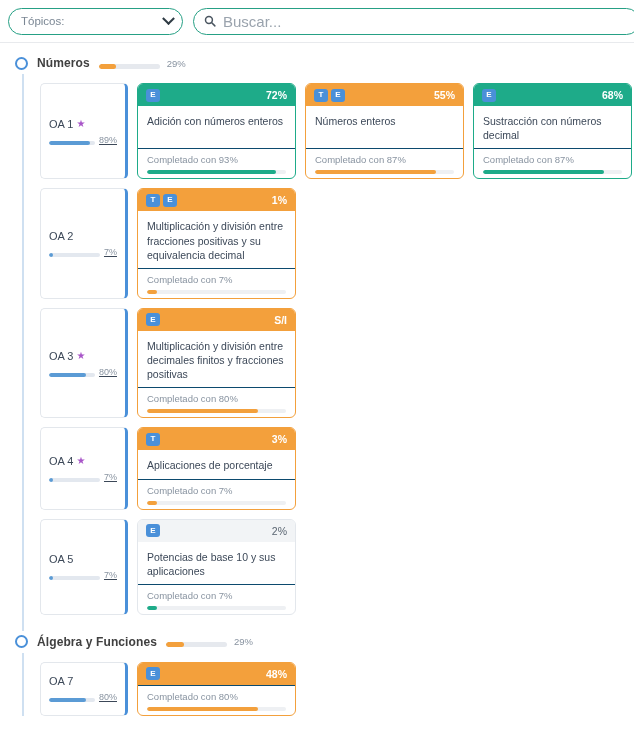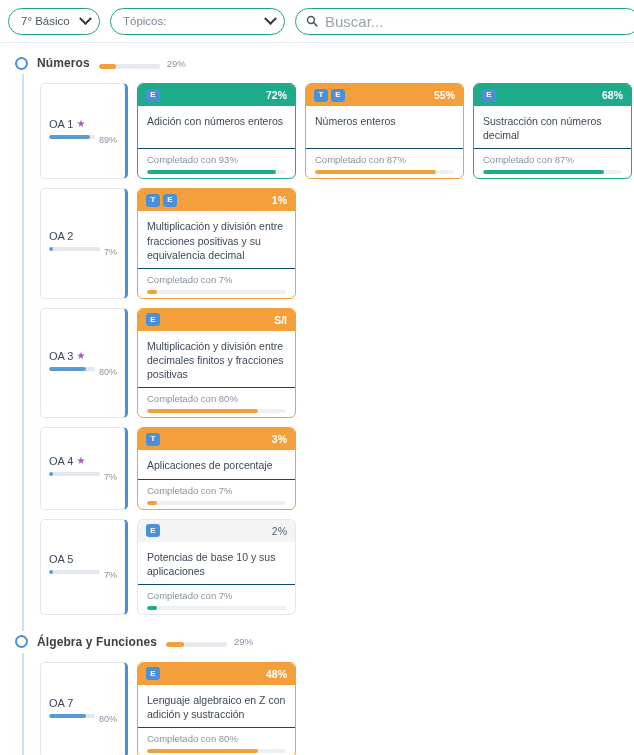--- a/index.html
+++ b/index.html
@@ -137,21 +137,21 @@
   }
   .oa-name {
     font-size: 11px;
     color: #3c4858;
     display: flex;
     align-items: center;
     gap: 3px;
     margin-bottom: 5px;
   }
   .oa-star { color: #a855c8; font-size: 10px; line-height: 1; }
-  .oa-bar-row { display: flex; align-items: flex-start; gap: 4px; }
+  .oa-bar-row { display: flex; align-items: flex-end; gap: 4px; text-decoration: underline; }
   .oa-track {
     flex: 1; height: 4px;
     background: #e3e8ef;
     border-radius: 2px;
     overflow: hidden;
   }
   .oa-fill { height: 100%; background: #5b9bd5; border-radius: 2px; }
   .oa-pct { font-size: 9px; color: #8893a0; }
 
   
@@ -220,24 +220,20 @@
   }
   .card-prog i { display: block; height: 100%; border-radius: 2px; }
   .prog-green  { background: #1eab89; }
   .prog-orange { background: #f3a03c; }
 </style>
 </head>
 <body>
 
 <div class="toolbar">
 
-  <div class="select-pill select-grade">
-    <span>7° Básico</span>
-    <span class="chev"></span>
-  </div>
 
   <div class="select-pill select-topics">
     <span>Tópicos:</span>
     <span class="chev"></span>
   </div>
 
   <div class="search-pill">
     <svg class="search-ico" viewBox="0 0 16 16">
       <circle cx="6.6" cy="6.6" r="4.6" fill="none" stroke="#4a5560" stroke-width="2"></circle>
       <line x1="10" y1="10" x2="14.5" y2="14.5" stroke="#4a5560" stroke-width="2" stroke-linecap="round"></line>
@@ -472,21 +468,20 @@
           </div>
         </div>
         <div class="cards">
           <div class="card orange">
             <div class="card-head">
               <div class="badges">
                 <span class="badge">E</span>
               </div>
               <span class="card-pct">48%</span>
             </div>
-            <div class="card-body">Lenguaje algebraico en Z con adición y sustracción</div>
             <div class="card-foot">
               <div>Completado con 80%</div>
               <div class="card-prog">
                 <i class="prog-orange" style="width: 80%;"></i>
               </div>
             </div>
           </div>
         </div>
       </div>
     </div>

